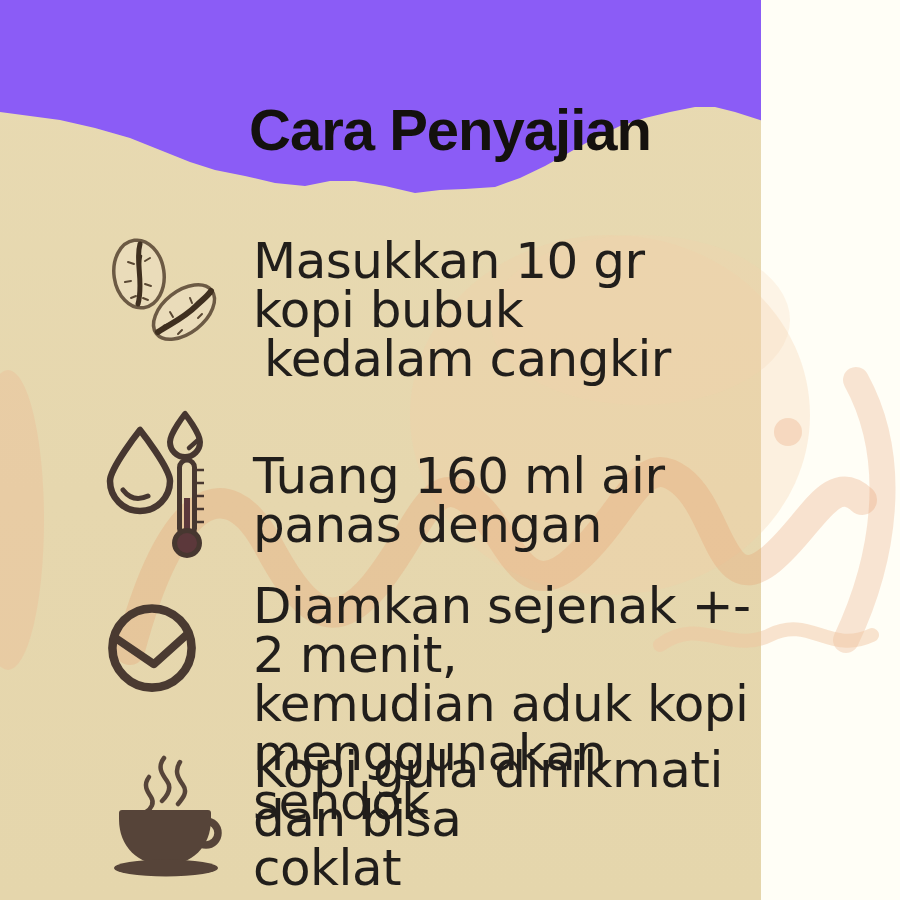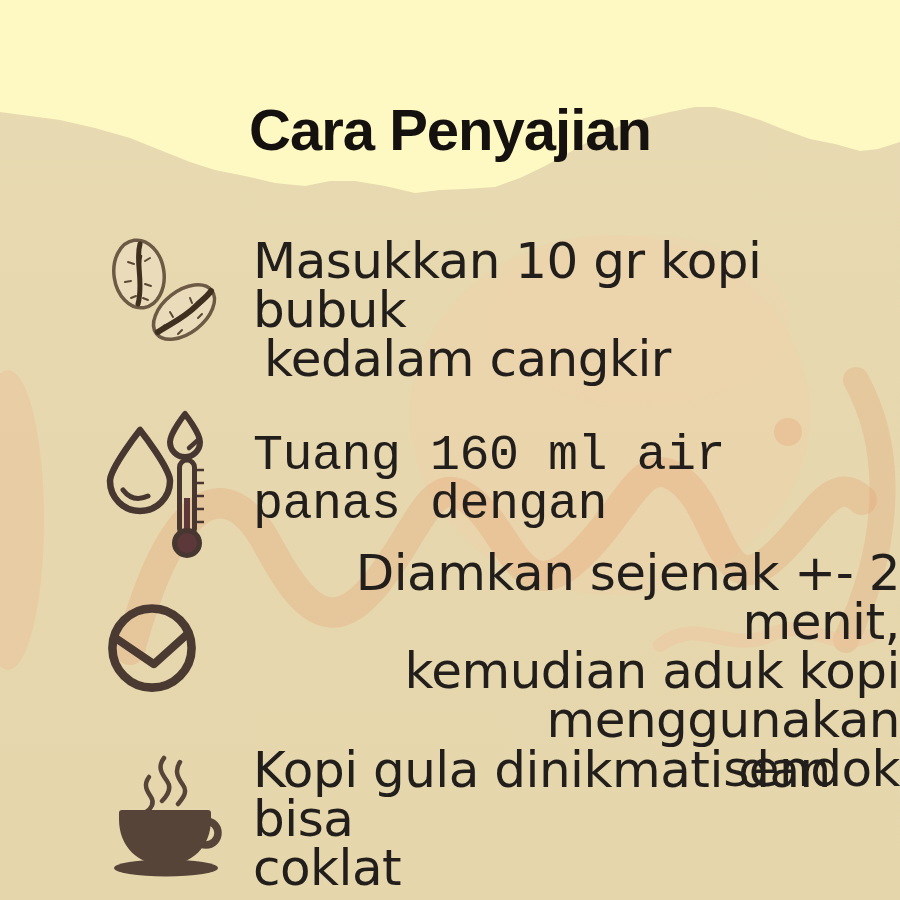--- a/index.html
+++ b/index.html
@@ -1,17 +1,17 @@
 <!DOCTYPE html>
 <html><head>
 <meta charset="utf-8">
 <style>
   html,body{margin:0;padding:0;}
   body{width:900px;height:900px;overflow:hidden;background:#fffef6;font-family:"DejaVu Sans",sans-serif;}
-  #canvas{position:relative;width:900px;height:900px;background:#fef9c3;}
+  #canvas{position:relative;width:761px;height:900px;background:#8b5cf6;}
 
   
   #paper{
     position:absolute;inset:0;
     background:linear-gradient(180deg,#e8dab2 0%,#e6d7ae 55%,#e5d6ac 100%);
     clip-path:polygon(
       0px 112px,30px 116px,60px 120px,95px 128px,130px 138px,160px 150px,
       190px 162px,215px 170px,245px 176px,275px 183px,305px 186px,330px 181px,
       355px 181px,385px 186px,415px 193px,440px 190px,465px 189px,495px 187px,
       520px 178px,545px 166px,570px 152px,595px 138px,620px 126px,645px 118px,
@@ -26,22 +26,22 @@
     font-family:"Liberation Sans","DejaVu Sans",sans-serif;
     font-weight:bold;font-size:58px;letter-spacing:-1px;color:#14110e;z-index:5;
   }
 
   .step-text{
     position:absolute;left:253px;z-index:4;
     font-size:50px;letter-spacing:-0.5px;line-height:49px;color:#211e1b;
   }
   .step-text .indent{padding-left:11px;}
   #t1{top:237px;}
-  #t2{top:431px;font-family:Liberation Mono, monospace;}
-  #t3{top:549px;text-align:right;}
+  #t2{top:452px;}
+  #t3{top:582px;}
   #t4{top:746px;}
 
   .icon{position:absolute;z-index:4;}
   #icon-beans{left:98px;top:238px;}
   #icon-water{left:95px;top:402px;}
   #icon-clock{left:107px;top:602px;}
   #icon-cup{left:103px;top:747px;}
 </style>
 </head>
 <body>

